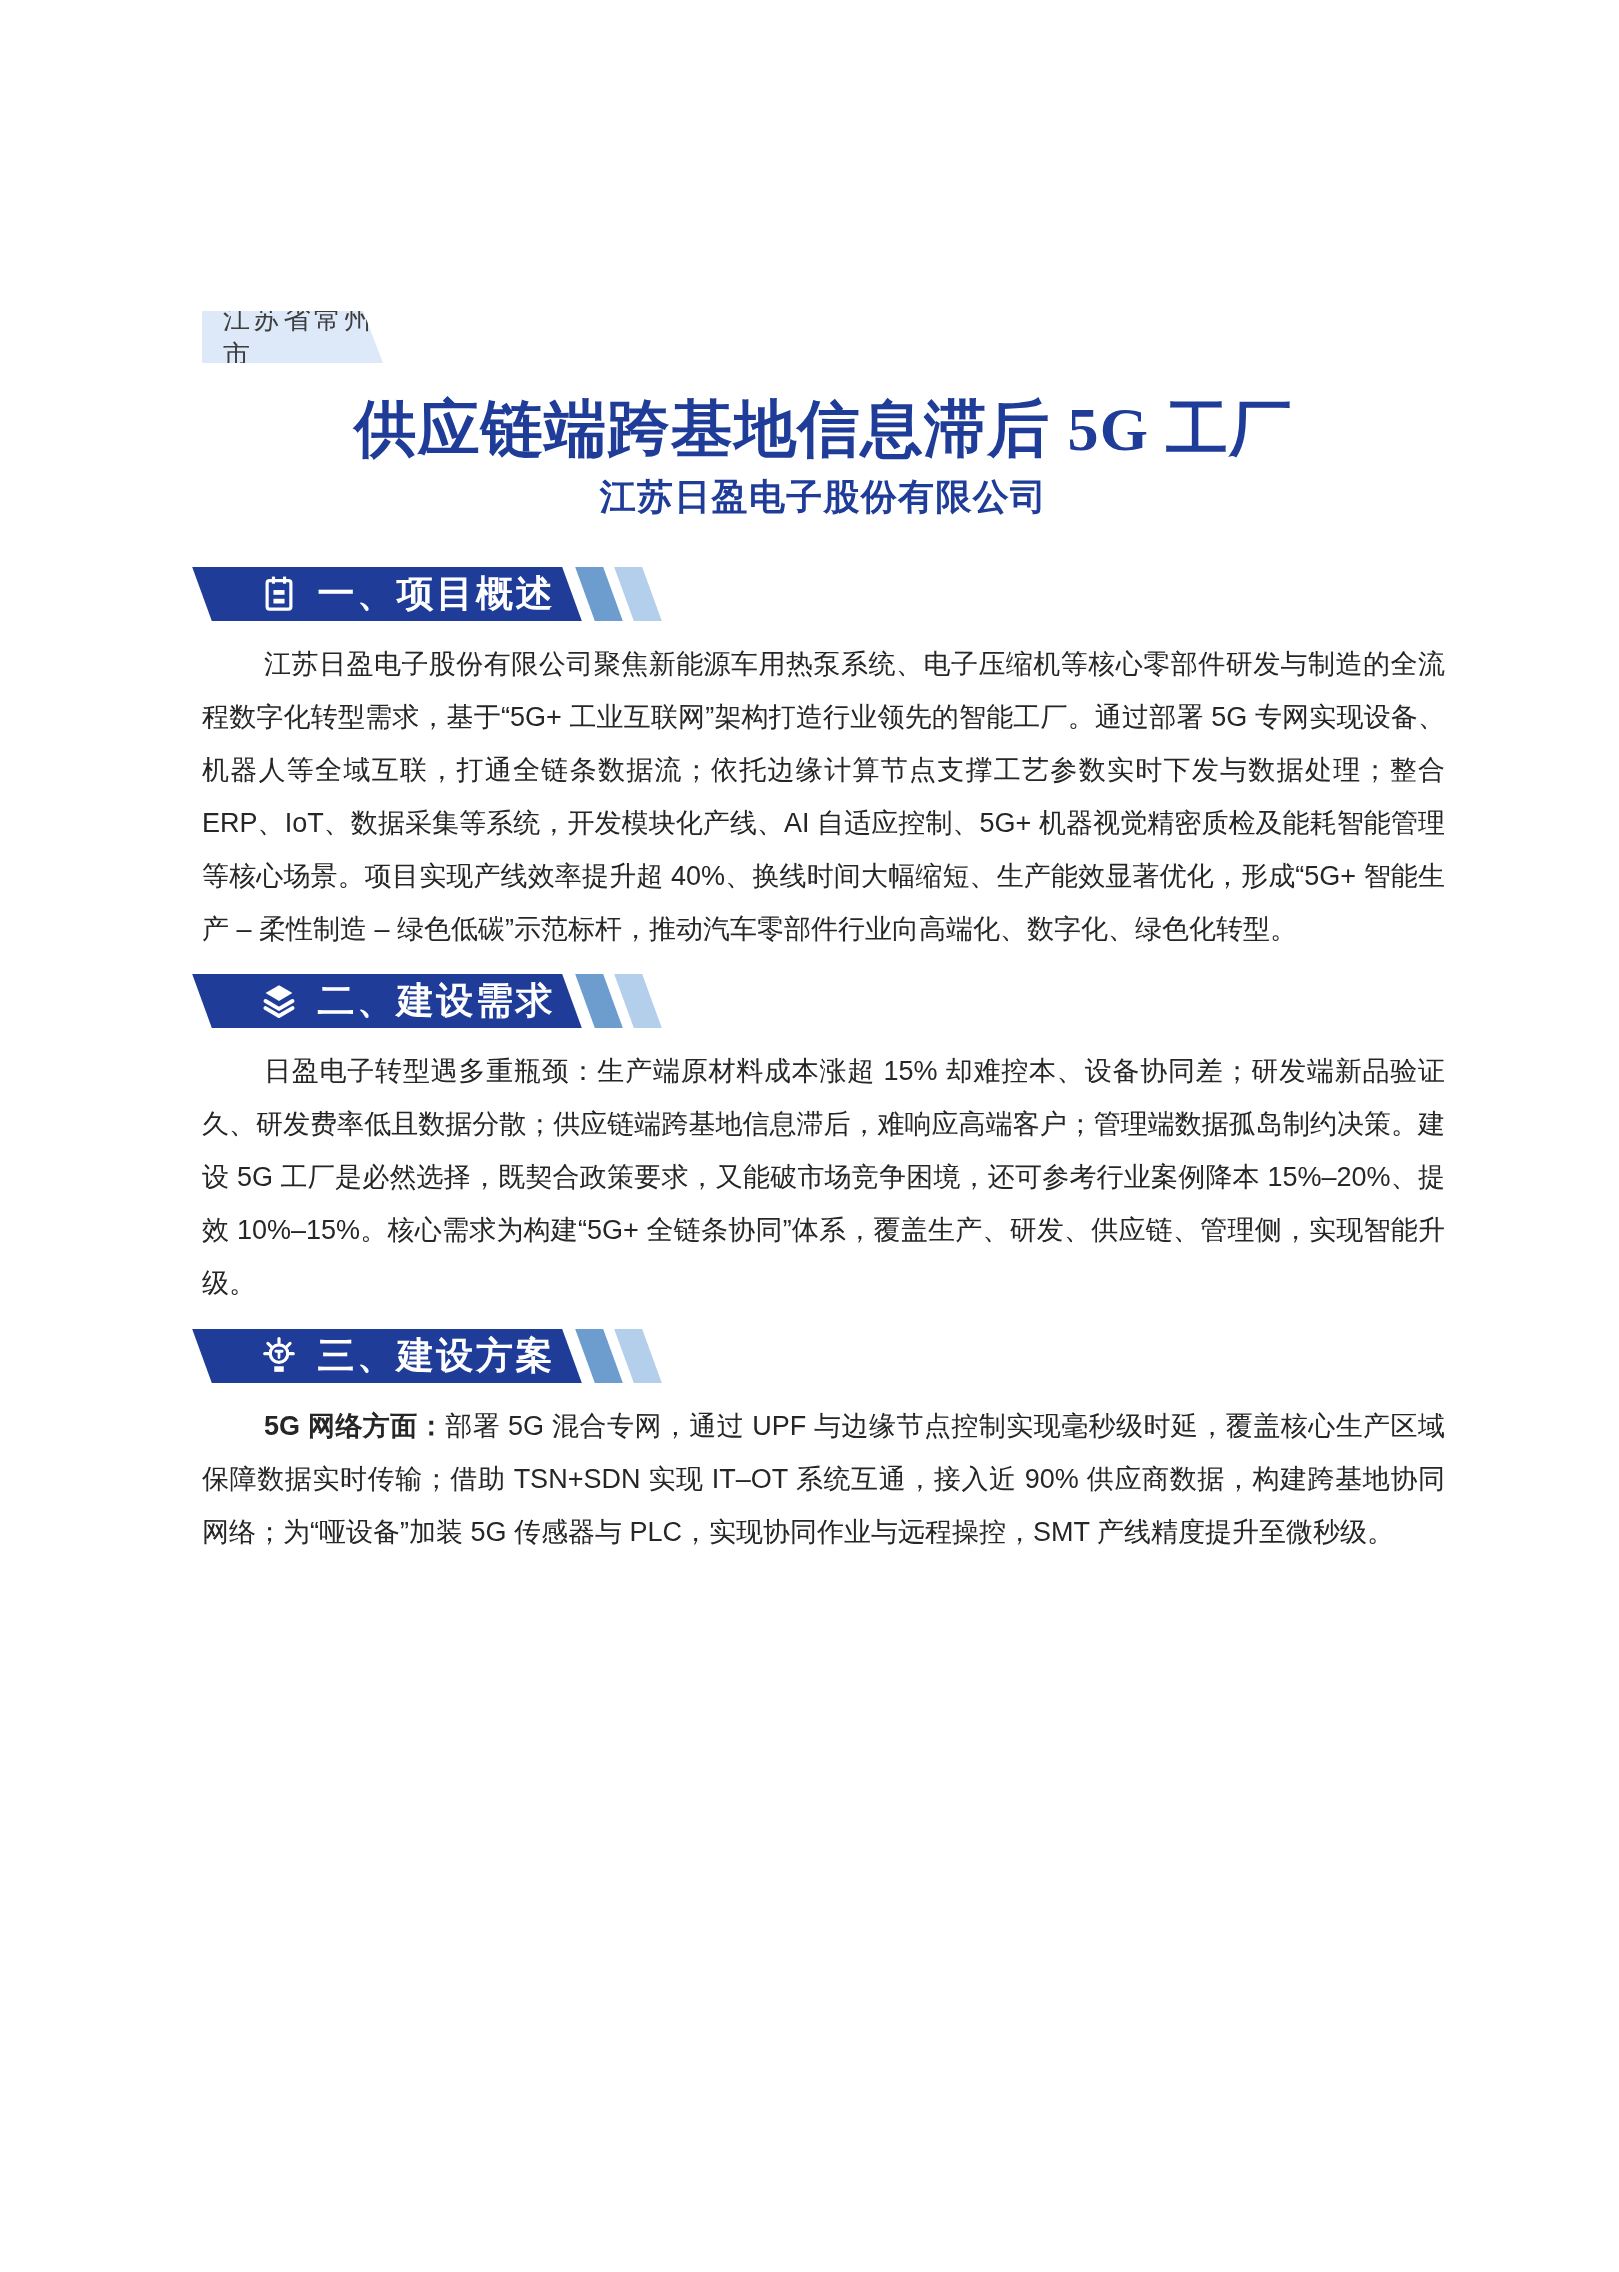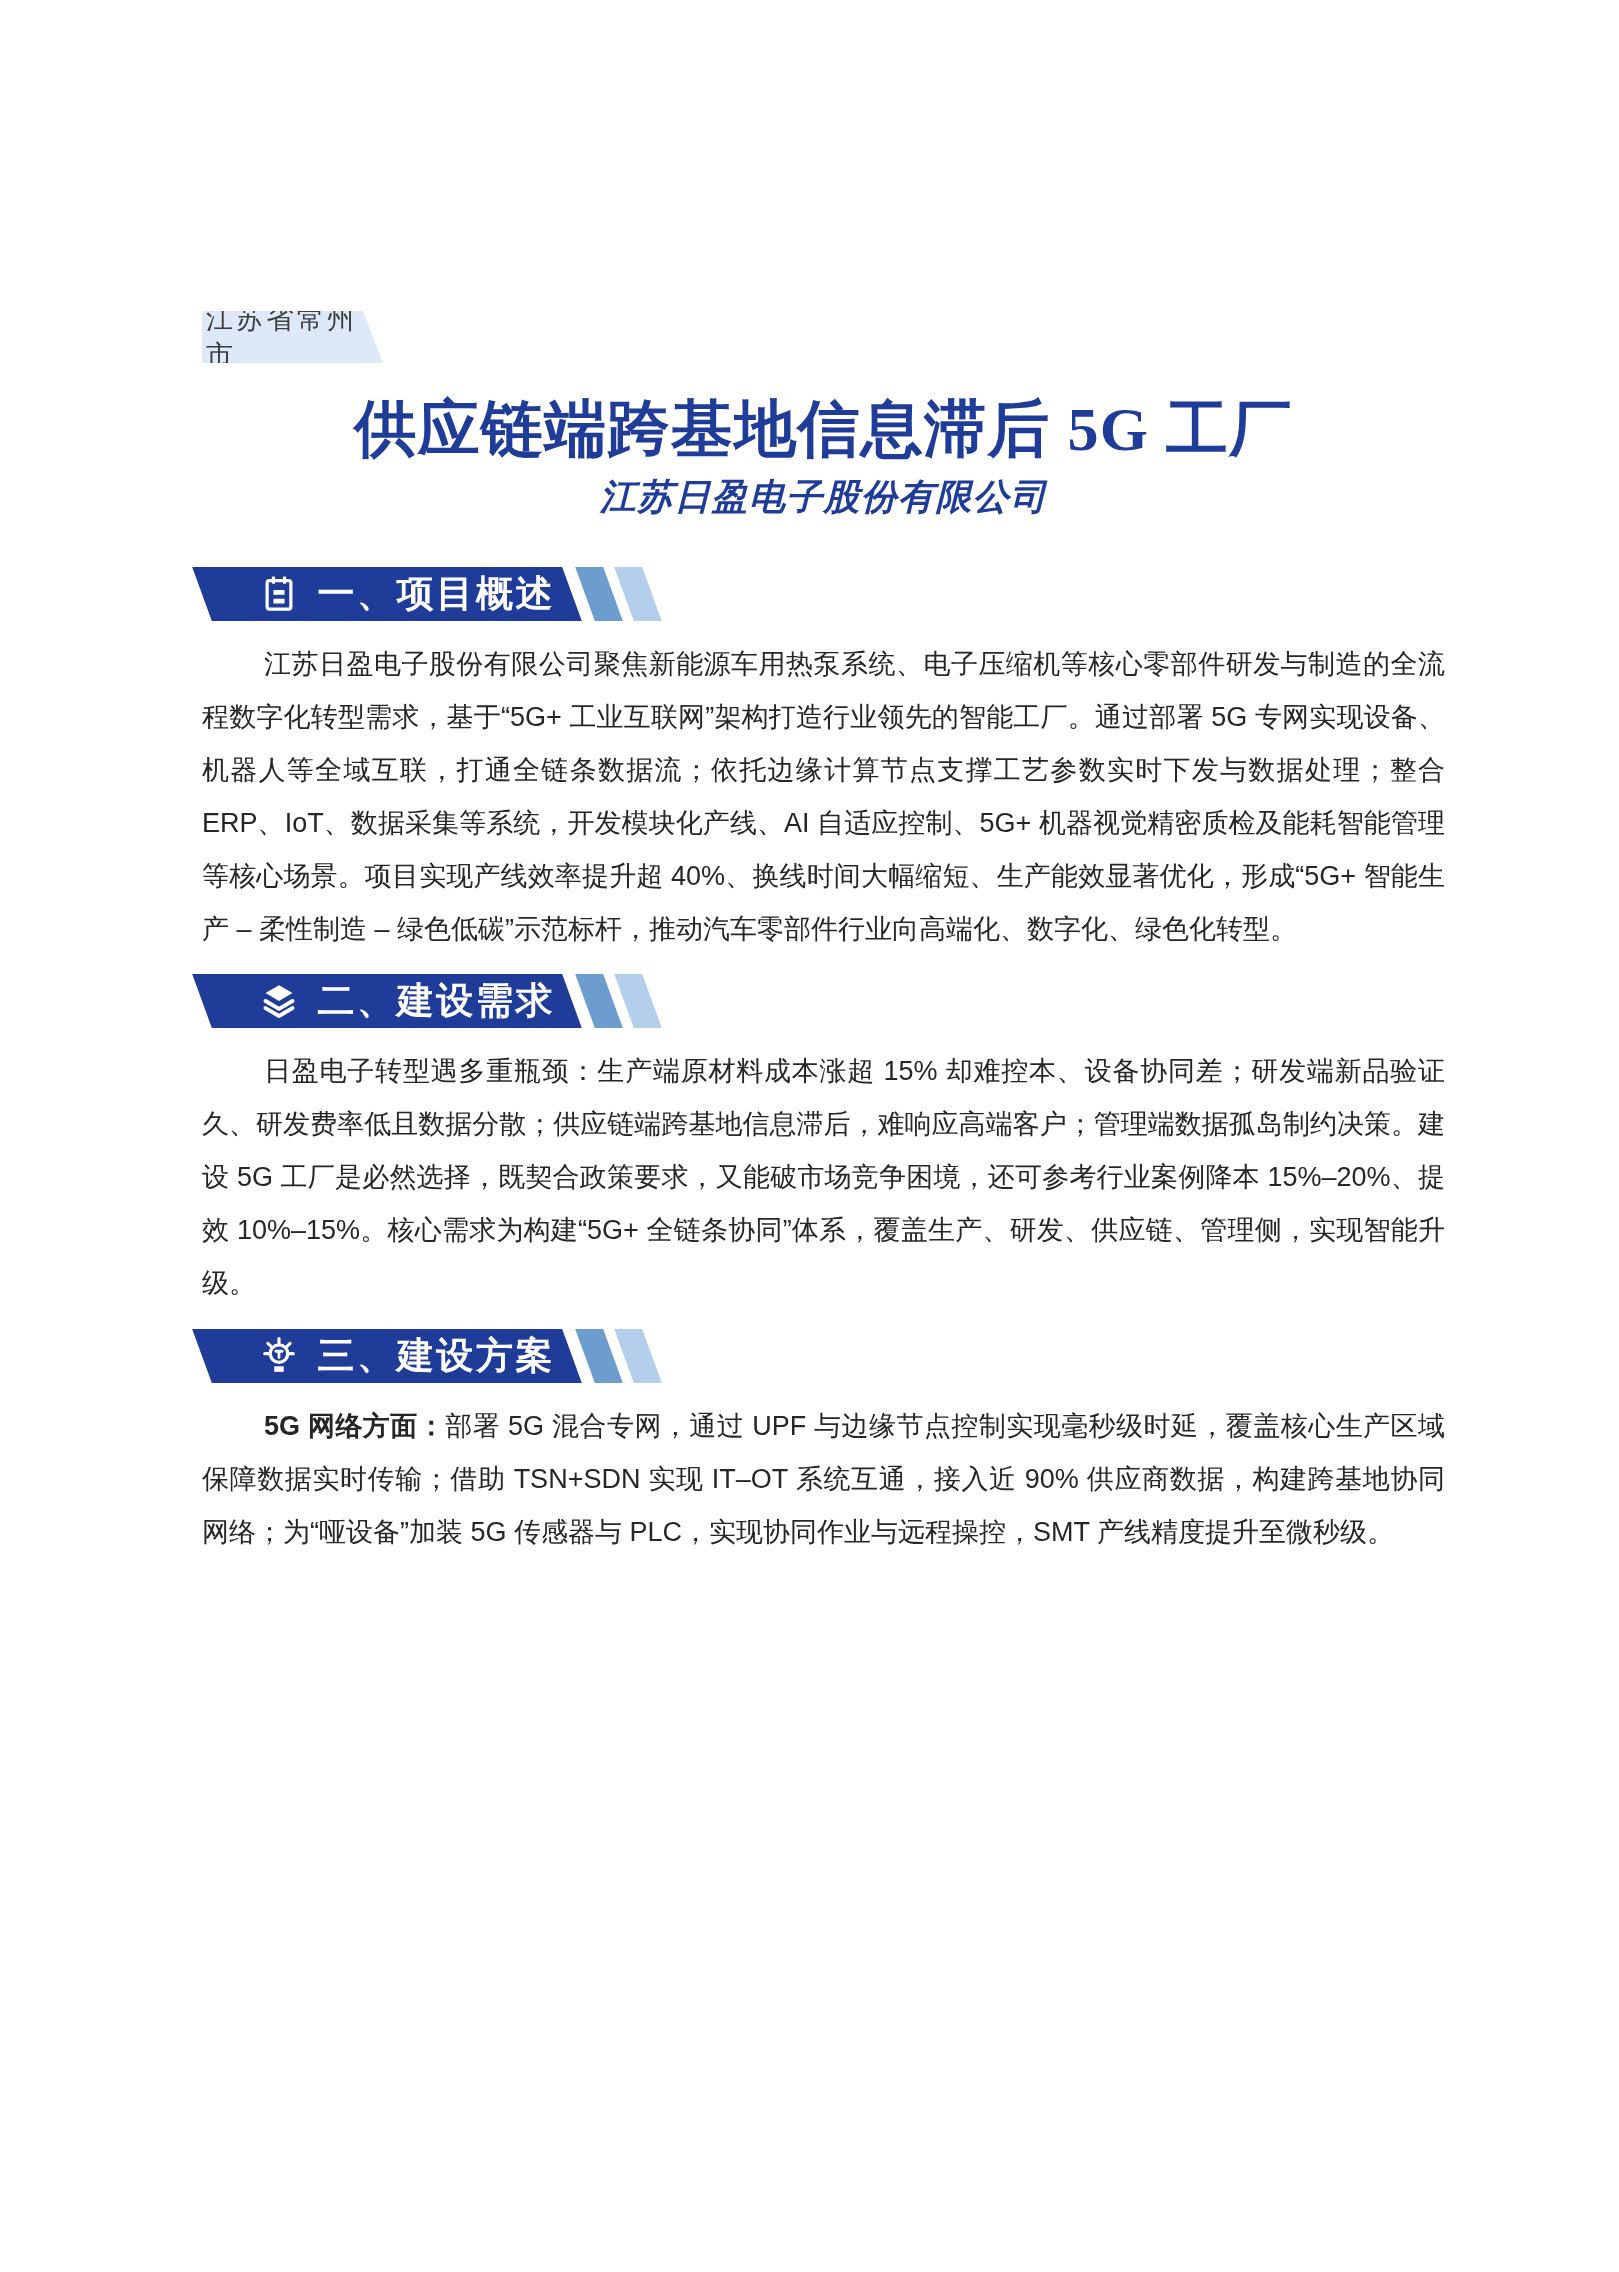--- a/index.html
+++ b/index.html
@@ -26,21 +26,21 @@
     width:1243px;
   }
   .region-tag{
     margin-top:311px;
     width:181px;
     height:52px;
     background:var(--tag-bg);
     clip-path:polygon(0 0, calc(100% - 20px) 0, 100% 100%, 0 100%);
     display:flex;
     align-items:center;
-    padding-left:4px;
+    padding-left:21px;
     font-family:"Liberation Serif",serif;
     font-size:27px;
     letter-spacing:3.3px;
     color:#3d3d3d;
   }
   .doc-title{
     margin:30px 0 0 0;
     text-align:center;
     font-family:"Liberation Serif",serif;
     font-weight:700;
@@ -49,21 +49,20 @@
     color:var(--primary-blue);
     letter-spacing:1.3px;
   }
   .doc-subtitle{
     margin:6.6px 0 0 0;
     text-align:center;
     font-weight:700;
     font-size:36px;
     color:var(--primary-blue);
     letter-spacing:1.3px;
-    font-style:italic;
   }
   .section-header{
     display:flex;
     align-items:stretch;
     height:54px;
     margin-top:18.5px;
   }
   .section-header.first{ margin-top:45px; }
   .banner{
     width:370px;

